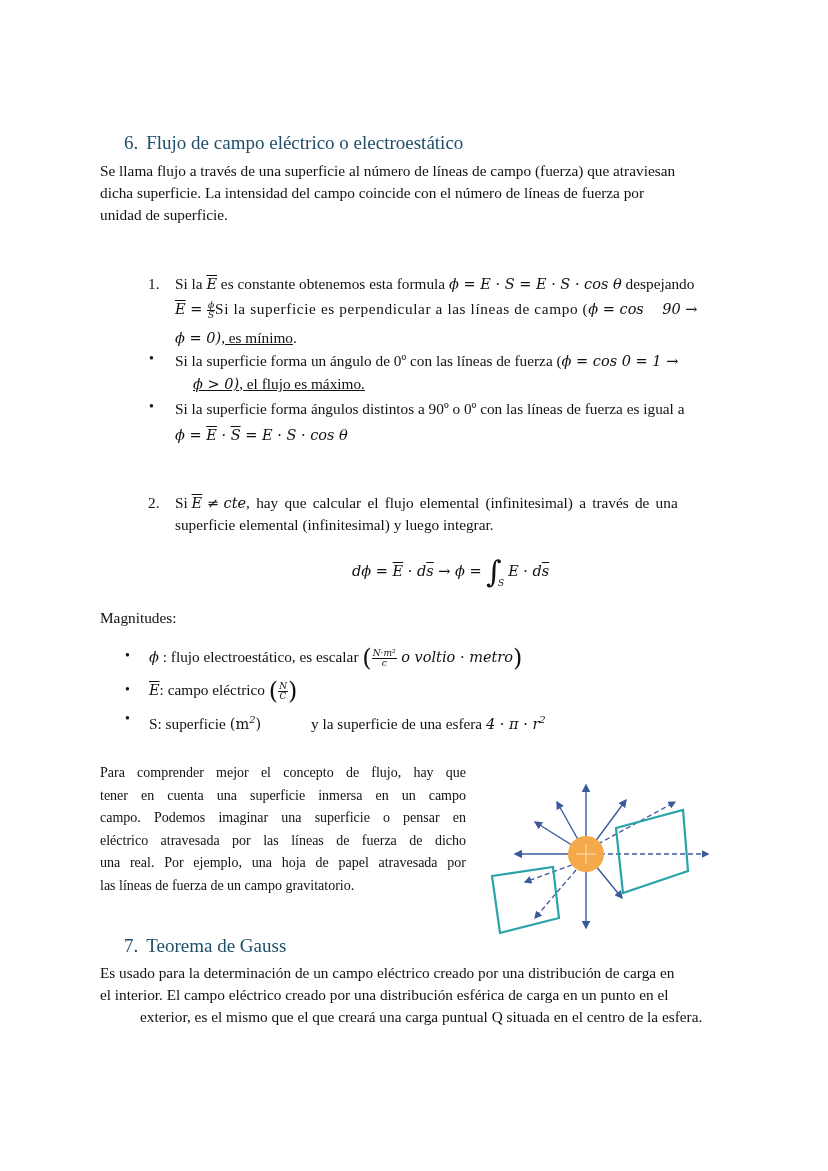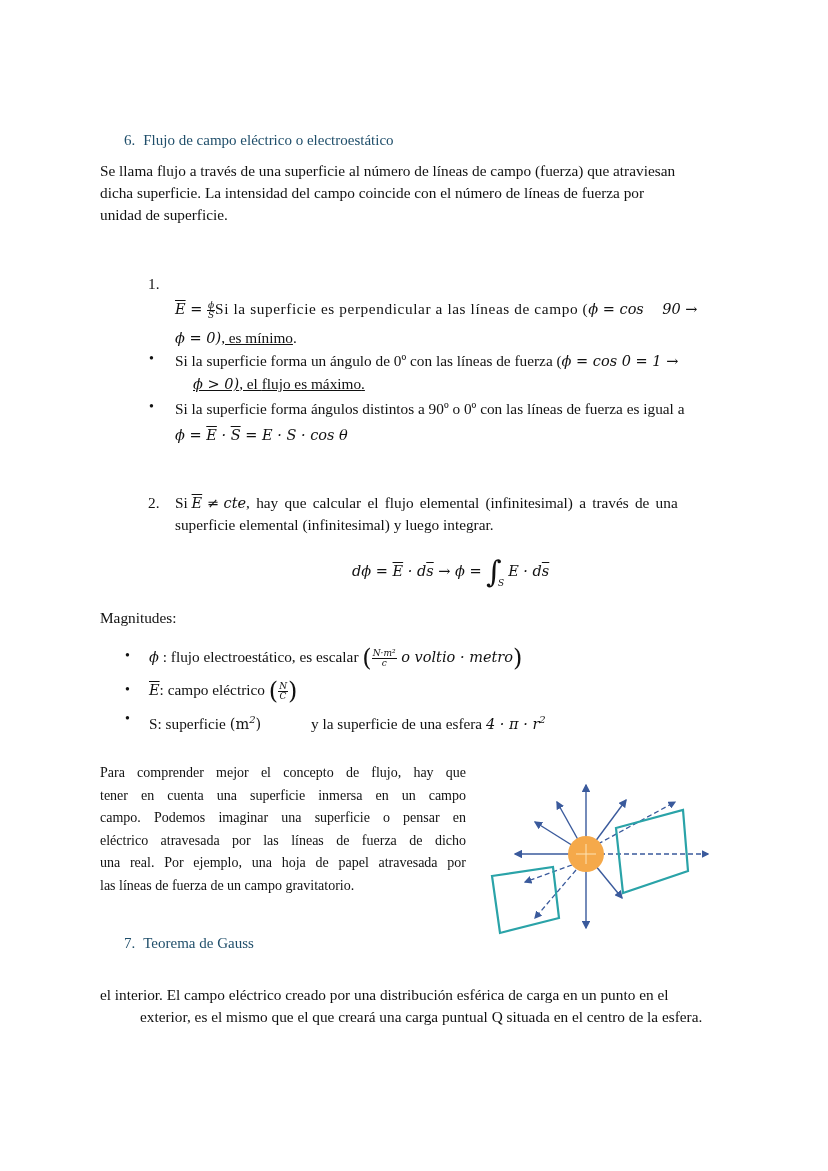--- a/index.html
+++ b/index.html
@@ -1,20 +1,20 @@
 <!DOCTYPE html>
 <html><head>
 <meta charset="utf-8">
 <style>
   html, body { margin: 0; padding: 0; background: #ffffff; }
   body { width: 828px; height: 1171px; position: relative; overflow: hidden;
          font-family: "Liberation Serif", "DejaVu Serif", serif; color: #111; }
   .page { position: absolute; left: 0; top: 0; width: 828px; height: 1171px; }
   .abs { position: absolute; }
-  .h { font-size: 15px; color: #1f4e6a; white-space: nowrap; }
+  .h { font-size: 19px; color: #1f4e6a; white-space: nowrap; }
   .h .num { margin-right: 8px; }
   .p { font-size: 14px; line-height: 22.5px; text-align: justify; }
   .line { position: absolute; font-size: 15.3px; white-space: nowrap; line-height: 22px; }
   .m { font-family: "DejaVu Serif", serif; font-style: italic; font-size: 14.5px; }
   .mr { font-family: "DejaVu Serif", serif; font-style: normal; font-size: 14.5px; }
   .ov { text-decoration: overline; }
   .u { text-decoration: underline; }
   .frac { display: inline-block; vertical-align: middle; text-align: center; font-size: 9px; line-height: 9px; font-family: "DejaVu Serif", serif; font-style: italic; }
   .frac .n { display: block; border-bottom: 0.8px solid #111; padding: 0 1px; }
   .frac .d { display: block; }
@@ -31,20 +31,23 @@
 
   <div class="abs h" style="left:124px; top:132px;">
     <span class="num">6.</span><span>Flujo de campo eléctrico o electroestático</span>
   </div>
 
   <div class="line" style="left:100px; top:160px;">Se llama flujo a través de una superficie al número de líneas de campo (fuerza) que atraviesan</div>
   <div class="line" style="left:100px; top:182px;">dicha superficie. La intensidad del campo coincide con el número de líneas de fuerza por</div>
   <div class="line" style="left:100px; top:204px;">unidad de superficie.</div>
 
   <div class="line" style="left:148px; top:273px;">1.</div>
+  <div class="line" style="left:175px; top:273px; width:553px;">
+    <span>Si la </span><span class="m ov">E</span><span> es constante obtenemos esta formula </span><span class="m">ϕ = E · S = E · S · cos θ</span><span> despejando</span>
+  </div>
   <div class="line" style="left:175px; top:298px;">
     <span class="m ov">E</span><span class="mr"> = </span><span class="frac"><span class="n">ϕ</span><span class="d">S</span></span><span style="letter-spacing:0.6px">Si la superficie es perpendicular a las líneas de campo (</span><span class="m" style="white-space:pre">ϕ = cos    90 →</span>
   </div>
   <div class="line" style="left:175px; top:327px;">
     <span class="m">ϕ = 0)</span><span class="u">, es mínimo</span><span>.</span>
   </div>
 
   <div class="bullet" style="left:149px; top:351px;">•</div>
   <div class="line" style="left:175px; top:350px;">
     <span>Si la superficie forma un ángulo de 0º con las líneas de fuerza (</span><span class="m">ϕ = cos 0 = 1 →</span>
@@ -124,16 +127,17 @@
       <line x1="96" y1="94" x2="116" y2="94"></line>
       <line x1="106" y1="84" x2="106" y2="104"></line>
     </g>
     <polygon points="136,68 203,50 208,111 143,133" fill="none" stroke="#2aa3a8" stroke-width="2.2"></polygon>
     <polygon points="12,116 73,107 79,158 20,173" fill="none" stroke="#2aa3a8" stroke-width="2.2"></polygon>
   </svg>
 
   <div class="abs h" style="left:124px; top:935px;">
     <span class="num">7.</span><span>Teorema de Gauss</span>
   </div>
+  <div class="line" style="left:100px; top:962px;">Es usado para la determinación de un campo eléctrico creado por una distribución de carga en</div>
   <div class="line" style="left:100px; top:984px;">el interior. El campo eléctrico creado por una distribución esférica de carga en un punto en el</div>
   <div class="line" style="left:100px; top:1006px;margin-left:40px;">exterior, es el mismo que el que creará una carga puntual Q situada en el centro de la esfera.</div>
 
 </div>
 
 </body></html>

